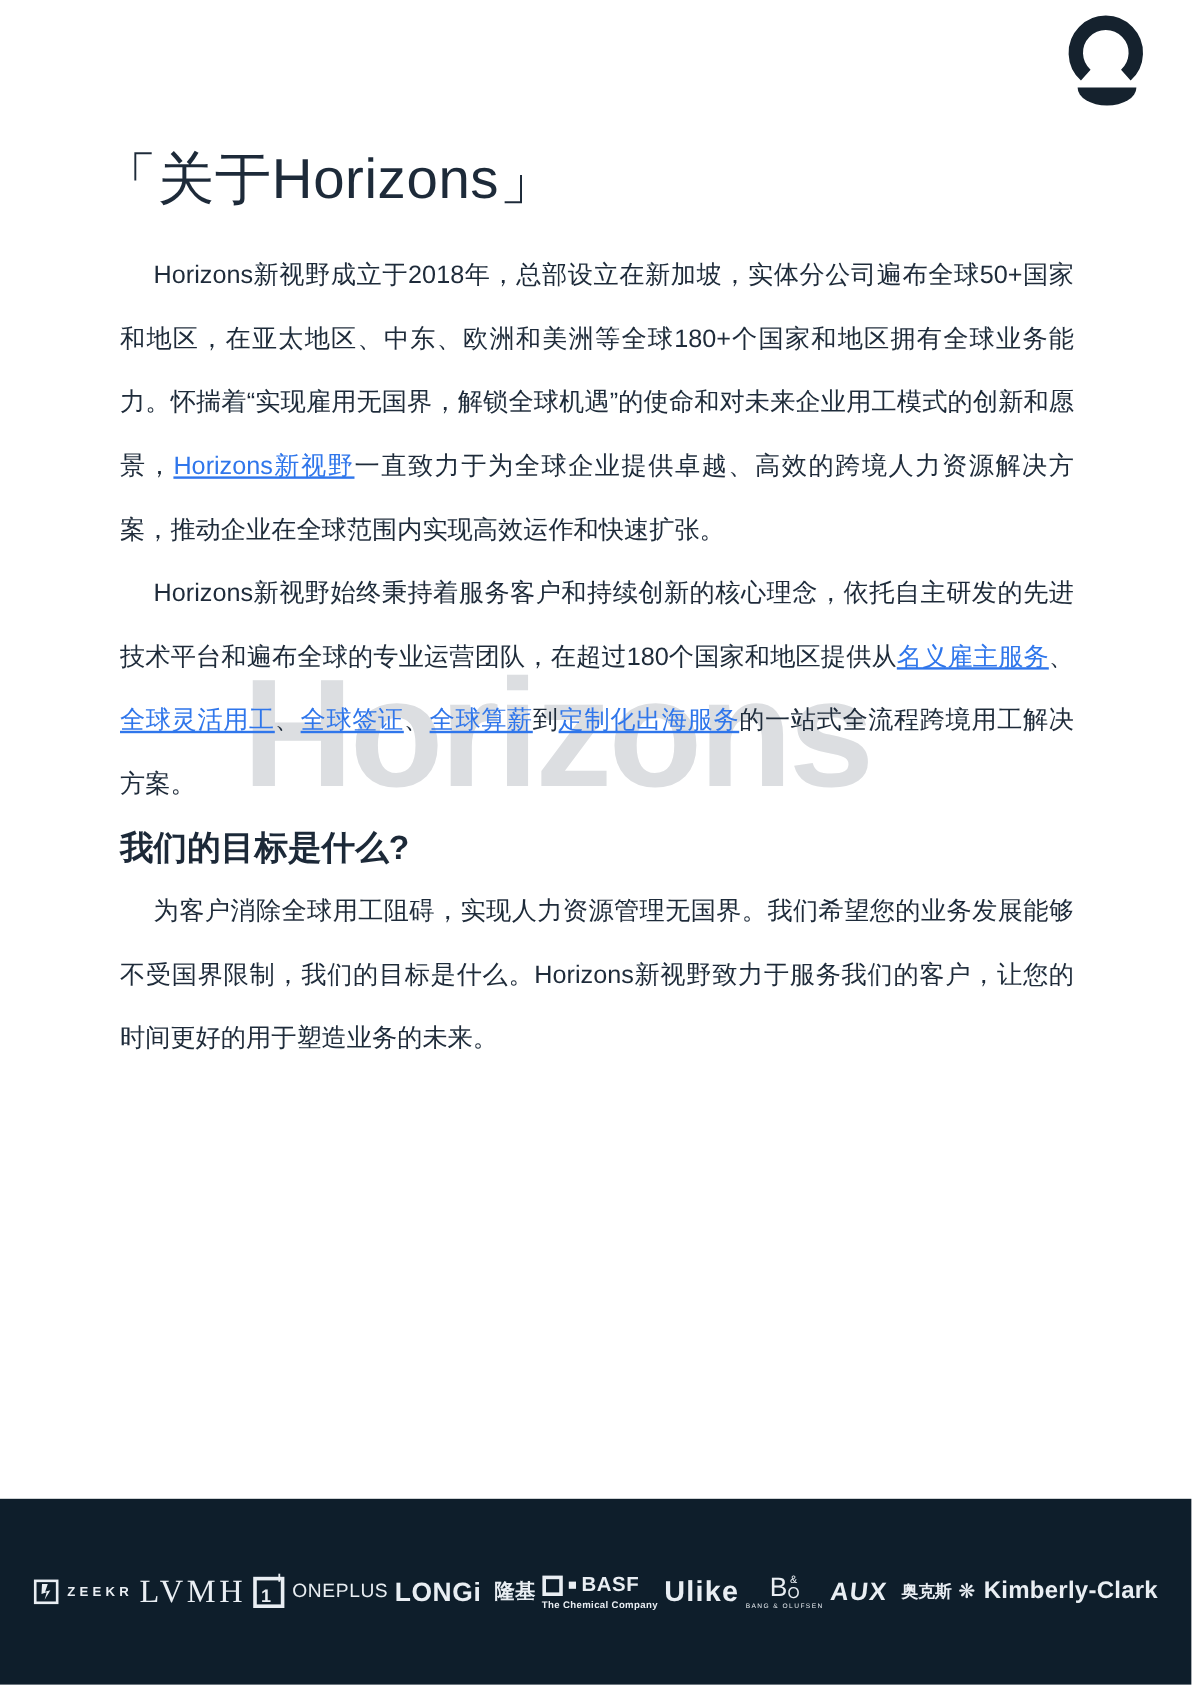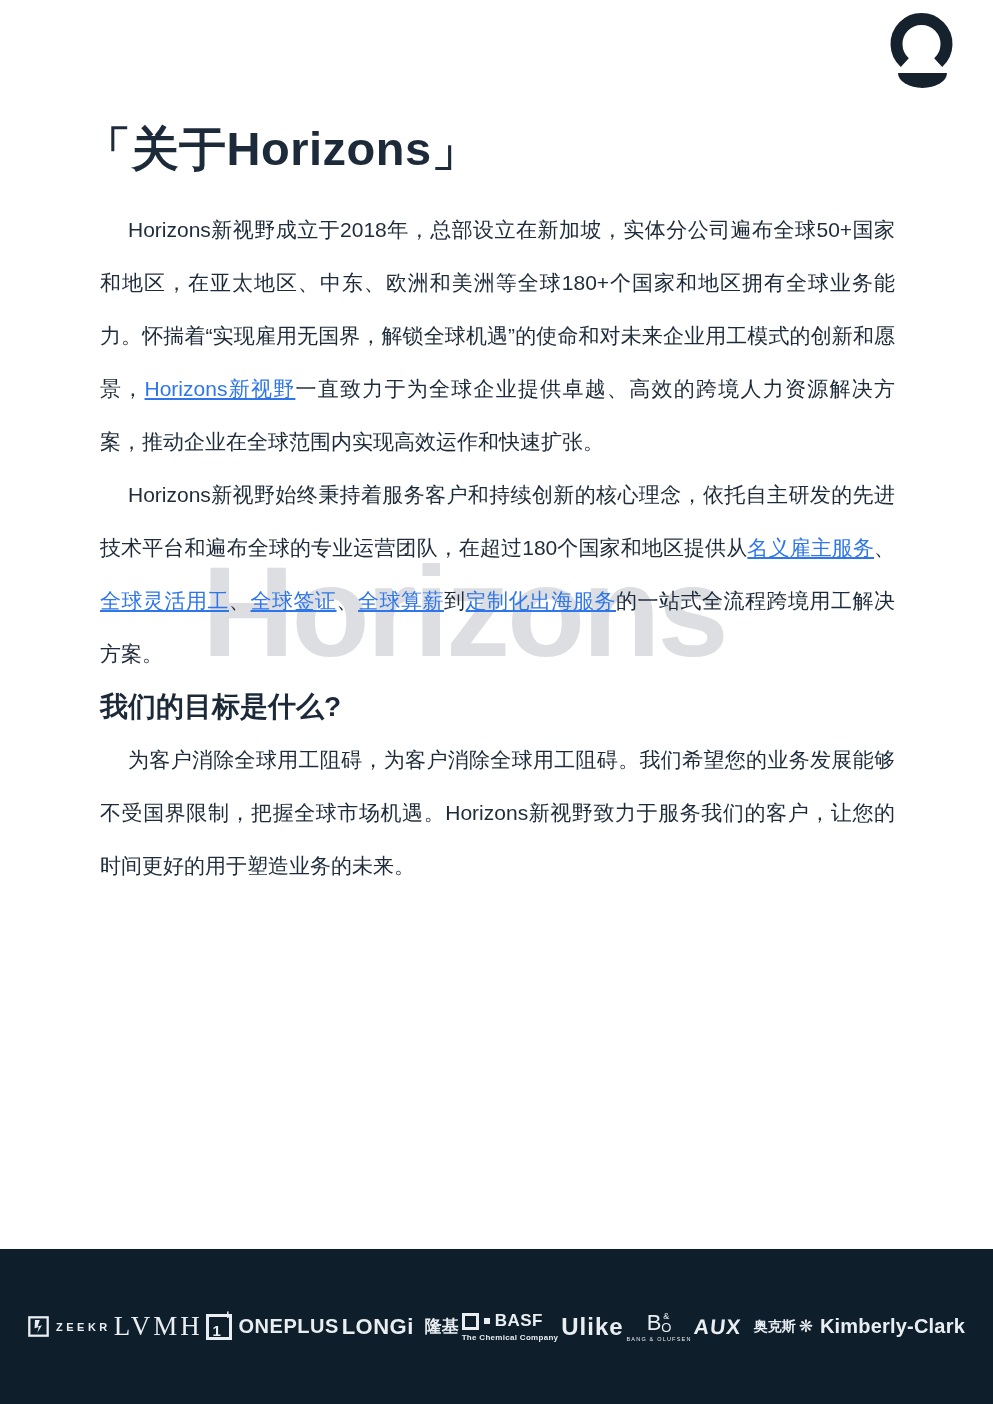--- a/index.html
+++ b/index.html
@@ -6,21 +6,21 @@
   body{
     width:993px;height:1404px;position:relative;background:#ffffff;
     font-family:"Liberation Sans","DejaVu Sans",sans-serif;
     overflow:hidden;
   }
   
   .logo-mark{position:absolute;left:888px;top:11px;width:67px;height:78px;z-index:3;}
   
   .page-title{
     position:absolute;left:84px;top:118px;margin:0;z-index:2;
-    font-size:47px;font-weight:700;color:#1d2a39;letter-spacing:0.5px;
+    font-size:47px;font-weight:400;color:#1d2a39;letter-spacing:0.5px;
   }
   
   .watermark{
     position:absolute;left:202px;top:538px;z-index:0;
     font-size:128px;font-weight:700;letter-spacing:-3px;color:#dcdee1;
     user-select:none;white-space:nowrap;
   }
   
   .content{
     position:absolute;left:100px;top:203px;width:795px;z-index:1;
@@ -37,21 +37,21 @@
   }
   .brand{display:flex;align-items:center;gap:7px;flex:0 0 auto;}
   
   .zeekr-text{font-size:11px;font-weight:600;letter-spacing:3.5px;}
   
   .lvmh-text{font-family:"Liberation Serif","DejaVu Serif",serif;font-size:27px;letter-spacing:3px;font-weight:400;}
   
   .op-box{position:relative;display:inline-block;width:20px;height:20px;border:3px solid #e9eef3;}
   .op-one{position:absolute;left:4px;bottom:-2px;font-size:15px;font-weight:700;}
   .op-plus{position:absolute;right:-3px;top:-10px;font-size:13px;font-weight:700;background:transparent;}
-  .op-text{font-size:20px;font-weight:700;letter-spacing:0.5px;}
+  .op-text{font-size:16px;font-weight:400;letter-spacing:0.5px;}
   
   .longi-en{font-size:22px;font-weight:800;letter-spacing:0.5px;}
   .longi-cn{font-size:17px;font-weight:700;margin-left:4px;font-family:Liberation Mono, monospace;}
   
   .basf{display:flex;flex-direction:column;align-items:flex-start;gap:2px;}
   .basf-row{display:flex;align-items:center;gap:5px;}
   .sq-outline{width:11px;height:11px;border:3px solid #e9eef3;display:inline-block;}
   .sq-solid{width:6px;height:6px;background:#e9eef3;display:inline-block;}
   .basf-text{font-size:17px;font-weight:800;letter-spacing:0.5px;}
   .basf-sub{font-size:8px;font-weight:700;letter-spacing:0.3px;}
@@ -81,21 +81,21 @@
 </svg>
 
 <h1 class="page-title">「关于Horizons」</h1>
 
 <div class="watermark">Horizons</div>
 
 <div class="content">
   <p><span>Horizons新视野成立于2018年，总部设立在新加坡，实体分公司遍布全球50+国家和地区，在亚太地区、中东、欧洲和美洲等全球180+个国家和地区拥有全球业务能力。怀揣着“实现雇用无国界，解锁全球机遇”的使命和对未来企业用工模式的创新和愿景，</span><a class="inline-link" href="#">Horizons新视野</a><span>一直致力于为全球企业提供卓越、高效的跨境人力资源解决方案，推动企业在全球范围内实现高效运作和快速扩张。</span></p>
   <p><span>Horizons新视野始终秉持着服务客户和持续创新的核心理念，依托自主研发的先进技术平台和遍布全球的专业运营团队，在超过180个国家和地区提供从</span><a class="inline-link" href="#">名义雇主服务</a><span>、</span><a class="inline-link" href="#">全球灵活用工</a><span>、</span><a class="inline-link" href="#">全球签证</a><span>、</span><a class="inline-link" href="#">全球算薪</a><span>到</span><a class="inline-link" href="#">定制化出海服务</a><span>的一站式全流程跨境用工解决方案。</span></p>
   <h2>我们的目标是什么?</h2>
-  <p>为客户消除全球用工阻碍，为客户消除全球用工阻碍。我们希望您的业务发展能够不受国界限制，把握全球市场机遇。Horizons新视野致力于服务我们的客户，让您的时间更好的用于塑造业务的未来。</p>
+  <p>为客户消除全球用工阻碍，实现人力资源管理无国界。我们希望您的业务发展能够不受国界限制，我们的目标是什么。Horizons新视野致力于服务我们的客户，让您的时间更好的用于塑造业务的未来。</p>
 </div>
 
 <div class="footer">
 
   <div class="brand">
     <svg width="21" height="21" viewBox="0 0 24 24" aria-hidden="true">
       <rect x="1.5" y="1.5" width="21" height="21" fill="none" stroke="#e9eef3" stroke-width="2.6"></rect>
       <path d="M8 4.5 L13.5 4.5 L11 12 L16 10.5 L10.5 19.5 L12.5 12.5 L7.5 14 Z" fill="#e9eef3"></path>
     </svg>
     <span class="zeekr-text">ZEEKR</span>

